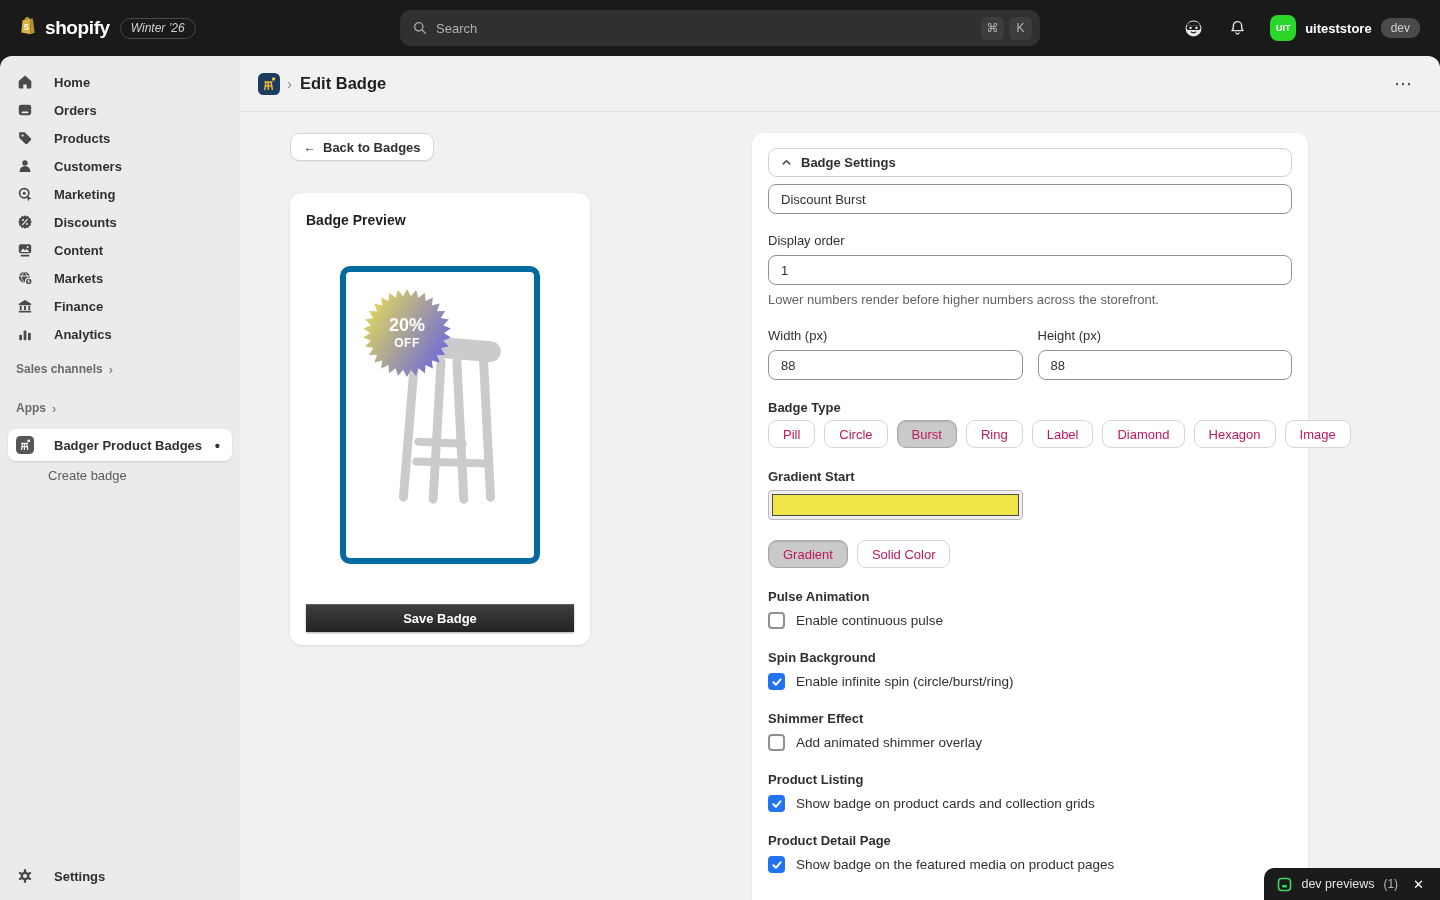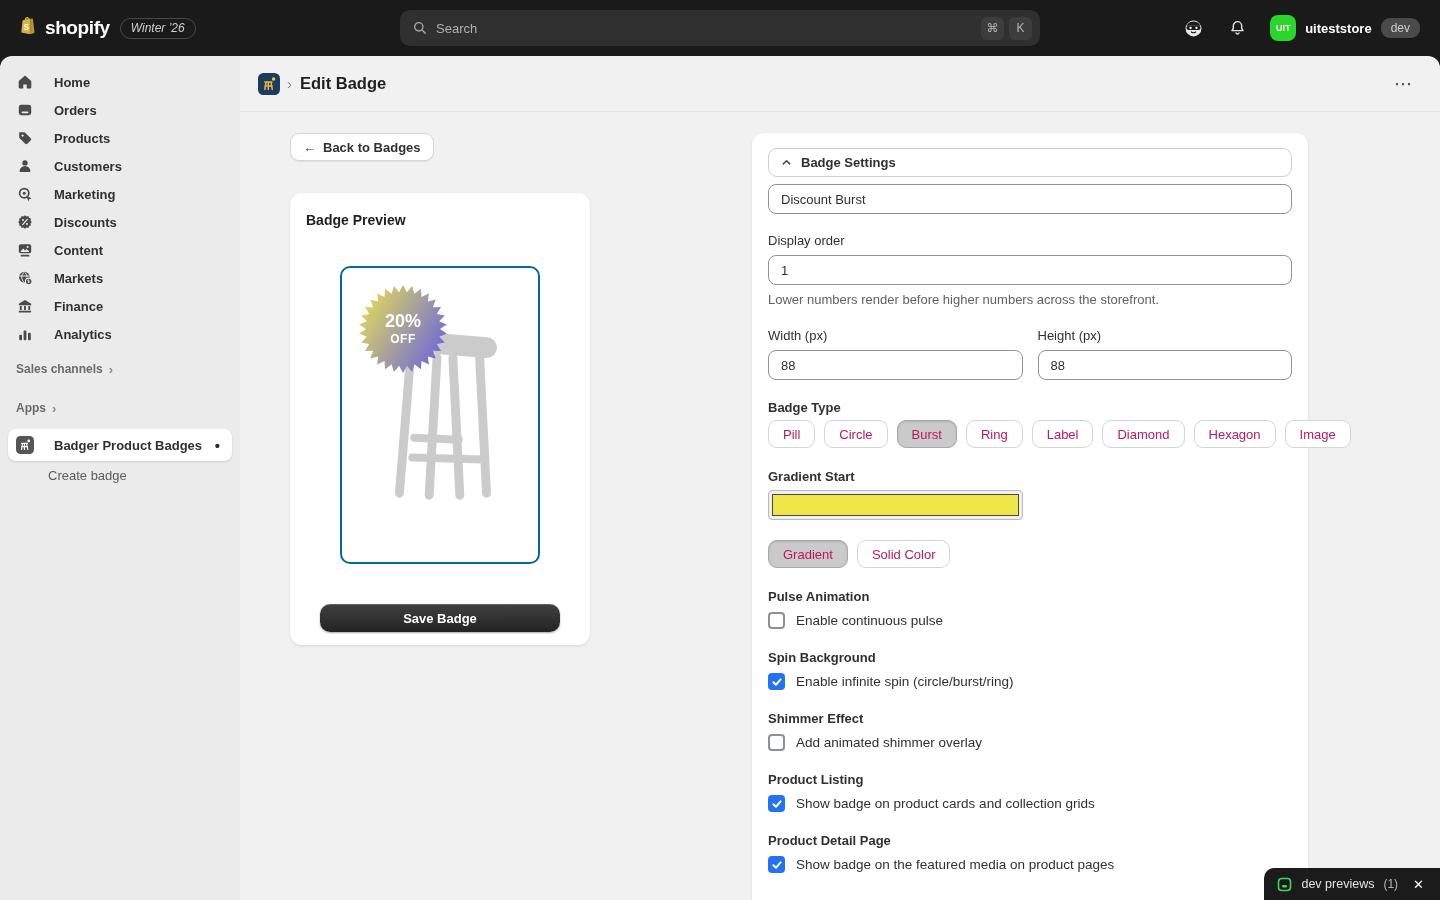--- a/index.html
+++ b/index.html
@@ -43,26 +43,26 @@
   .page-header { height:56px; flex-shrink:0; display:flex; align-items:center; padding:0 20px 0 18px; border-bottom:1px solid #e2e2e2; }
   .crumb-chev { color:#8a8a8a; font-size:15px; margin:0 8px 0 7px; }
   .page-title { font-size:16.5px; font-weight:700; color:#1f1f1f; }
   .more-btn { margin-left:auto; color:#4a4a4a; font-size:18px; letter-spacing:2px; cursor:pointer; padding:4px 6px; border-radius:6px; }
   .content { position:relative; flex:1; overflow:hidden; }
 
   
   .back-btn { position:absolute; left:50px; top:21px; height:28px; background:#fff; border:1px solid #d6d6d6; border-radius:9px; box-shadow:0 1px 0 rgba(0,0,0,.06); font-size:13px; font-weight:600; color:#303030; display:flex; align-items:center; gap:7px; padding:0 12px; cursor:pointer; font-family:inherit; }
   .preview-card { position:absolute; left:50px; top:81px; width:300px; height:452px; background:#fff; border-radius:12px; box-shadow:0 1px 3px rgba(0,0,0,.1); padding:19px 16px 16px; }
   .preview-title { font-size:14px; font-weight:700; color:#1f1f1f; }
-  .preview-box { width:200px; height:298px; margin:38px auto 0; border:2px solid #0369a1; border-radius:10px; position:relative; background:#fff; }
+  .preview-box { width:200px; height:298px; margin:38px auto 0; border:6px solid #0369a1; border-radius:10px; position:relative; background:#fff; }
   .burst-badge { position:absolute; left:17px; top:17px; width:88px; height:88px; }
   .burst-text { position:absolute; inset:0; display:flex; flex-direction:column; align-items:center; justify-content:center; color:#fff; }
   .burst-line1 { font-size:18px; font-weight:800; line-height:1.1; }
   .burst-line2 { font-size:12px; font-weight:700; letter-spacing:.5px; }
-  .save-btn { display:block; margin:40px auto 0; width:240px; height:28px; border:none; border-radius:10px; background:linear-gradient(180deg,#404040,#232323); box-shadow:inset 0 1px 0 rgba(255,255,255,.18), 0 1px 2px rgba(0,0,0,.35); color:#fff; font-size:13px; font-weight:600; cursor:pointer; font-family:inherit; }
+  .save-btn { display:block; margin:40px auto 0; width:268px; height:28px; border:none; border-radius:0; background:linear-gradient(180deg,#404040,#232323); box-shadow:inset 0 1px 0 rgba(255,255,255,.18), 0 1px 2px rgba(0,0,0,.35); color:#fff; font-size:13px; font-weight:600; cursor:pointer; font-family:inherit; }
 
   
   .settings-card { position:absolute; left:512px; top:21px; width:556px; height:800px; background:#fff; border-radius:12px; box-shadow:0 1px 3px rgba(0,0,0,.1); padding:15px 16px; }
   .section-toggle { width:100%; height:29px; background:#fff; border:1px solid #cfcfcf; border-radius:9px; display:flex; align-items:center; gap:9px; padding:0 12px; font-size:13px; font-weight:600; color:#303030; cursor:pointer; font-family:inherit; }
   .field-label { font-size:13px; color:#303030; margin-top:19px; }
   .text-input { width:100%; height:30px; margin-top:7px; border:1px solid #8e9399; border-radius:8px; padding:0 12px; font-size:13px; color:#303030; font-family:inherit; background:#fff; }
   .help-text { margin-top:7px; font-size:13px; color:#616161; }
   .two-col { display:grid; grid-template-columns:1fr 1fr; column-gap:15px; }
   .two-col .field-label { margin-top:21px; }
   .badge-type-label { margin-top:20px; font-weight:700; }
@@ -273,20 +273,36 @@
             <circle cx="15.6" cy="6" r="1.7" fill="#fff"></circle>
           </svg>
         </span>
       <span>Badger Product Badges</span>
       <span class="app-dot">•</span>
     </div>
     <div class="nav-subitem">
       <span>Create badge</span>
     </div>
 
+    <div class="sidebar-bottom">
+      <div class="nav-item">
+        <span class="nav-icon">
+            <svg viewBox="0 0 16 16" width="16" height="16">
+              <g fill="currentColor">
+                <rect x="6.9" y="1" width="2.2" height="14" rx="1.1"></rect>
+                <rect x="6.9" y="1" width="2.2" height="14" rx="1.1" transform="rotate(60 8 8)"></rect>
+                <rect x="6.9" y="1" width="2.2" height="14" rx="1.1" transform="rotate(120 8 8)"></rect>
+                <circle cx="8" cy="8" r="4.4"></circle>
+              </g>
+              <circle cx="8" cy="8" r="2" fill="#ebebeb"></circle>
+            </svg>
+          </span>
+        <span>Settings</span>
+      </div>
+    </div>
   </aside>
 
   <main class="main">
     <div class="page-header">
       <span style="display:flex">
           <svg viewBox="0 0 22 22" width="22" height="22">
             <rect width="22" height="22" rx="5.5" fill="#1d3a5f"></rect>
             <g stroke="#e9b83b" stroke-width="1.5" stroke-linecap="round" fill="none">
               <path d="M6.8 9h7.2"></path>
               <path d="M8 9.4l-1.2 7"></path>

